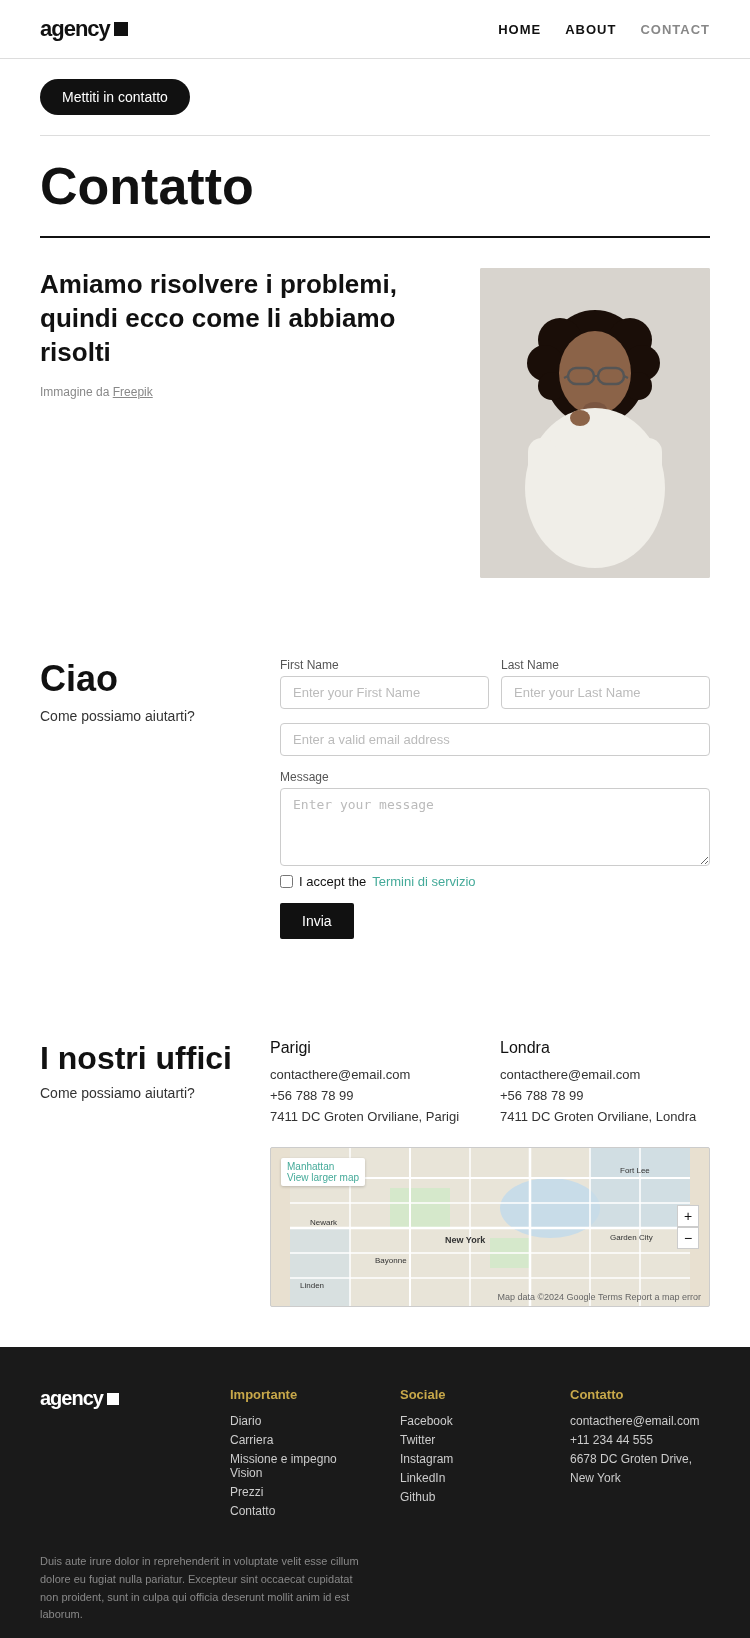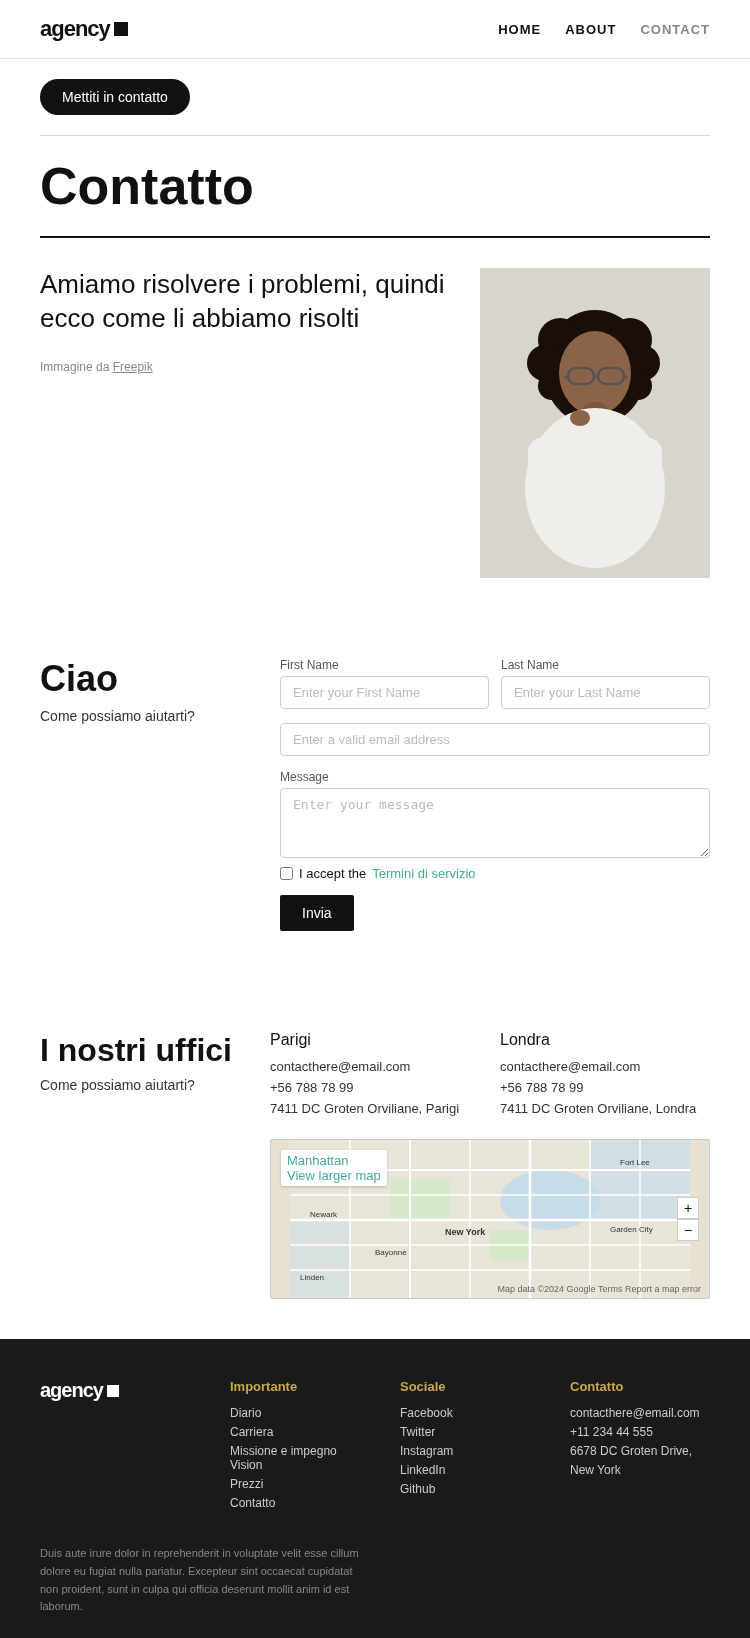--- a/index.html
+++ b/index.html
@@ -28,42 +28,42 @@
       background: #111; color: #fff; border: none; border-radius: 20px;
       padding: 10px 22px; font-size: 14px; cursor: pointer;
     }
 
     
     .hero { padding: 20px 40px 40px; }
     .hero-title { font-size: 52px; font-weight: 900; margin-bottom: 12px; border-bottom: 2px solid #111; padding-bottom: 20px; }
 
     .hero-content { display: flex; gap: 30px; align-items: flex-start; margin-top: 30px; }
     .hero-text { flex: 1; }
-    .hero-text h2 { font-size: 26px; font-weight: 400; line-height: 1.3; margin-bottom: 24px; }
+    .hero-text h2 { font-size: 26px; font-weight: 700; line-height: 1.3; margin-bottom: 16px; }
     .hero-text .img-credit { font-size: 12px; color: #888; margin-top: 8px; }
     .hero-text .img-credit a { color: #888; }
     .hero-image {
       width: 230px; height: 310px; background: #d0cfc9; flex-shrink: 0;
       overflow: hidden; border-radius: 2px;
     }
 
     
     .form-section { padding: 40px 40px 60px; display: flex; gap: 40px; }
     .form-left { width: 200px; flex-shrink: 0; }
     .form-left h2 { font-size: 36px; font-weight: 700; margin-bottom: 8px; }
     .form-left p { font-size: 14px; color: #333; }
     .form-right { flex: 1; }
     .form-row { display: flex; gap: 12px; margin-bottom: 14px; }
     .form-group { display: flex; flex-direction: column; flex: 1; }
     .form-group label { font-size: 12px; color: #555; margin-bottom: 4px; }
     .form-group input, .form-group textarea {
       border: 1px solid #ccc; border-radius: 4px; padding: 8px 12px;
       font-size: 13px; color: #aaa; outline: none; width: 100%;
     }
-    .form-group textarea { height: 70px; resize: vertical; }
+    .form-group textarea { height: 78px; resize: vertical; }
     .form-group input::placeholder, .form-group textarea::placeholder { color: #bbb; }
     .terms-row { display: flex; align-items: center; gap: 6px; margin-bottom: 14px; font-size: 13px; }
     .terms-row a { color: #4a9; text-decoration: none; }
     .submit-btn {
       background: #111; color: #fff; border: none; padding: 10px 22px;
       font-size: 14px; cursor: pointer; border-radius: 2px;
     }
 
     
     .offices-section { padding: 40px 40px 40px; display: flex; gap: 30px; flex-wrap: wrap; }
@@ -78,21 +78,21 @@
 
     
     .map-container {
       width: 100%; height: 160px; border: 1px solid #ccc; border-radius: 2px;
       overflow: hidden; position: relative; background: #e8e0d0;
     }
     .map-label {
       position: absolute; top: 10px; left: 10px; background: #fff;
       font-size: 10px; padding: 3px 6px; border-radius: 2px; box-shadow: 0 1px 3px rgba(0,0,0,0.2);
     }
-    .map-label span { display: block; color: #4a9; font-size: 13px; }
+    .map-label span { display: block; color: #4a9; font-size: 10px; }
     .map-zoom {
       position: absolute; right: 10px; top: 50%; transform: translateY(-50%);
       display: flex; flex-direction: column; gap: 0;
     }
     .map-zoom-btn {
       width: 22px; height: 22px; background: #fff; border: 1px solid #ccc;
       display: flex; align-items: center; justify-content: center; font-size: 14px;
       cursor: pointer; line-height: 1;
     }
     .map-credits {

